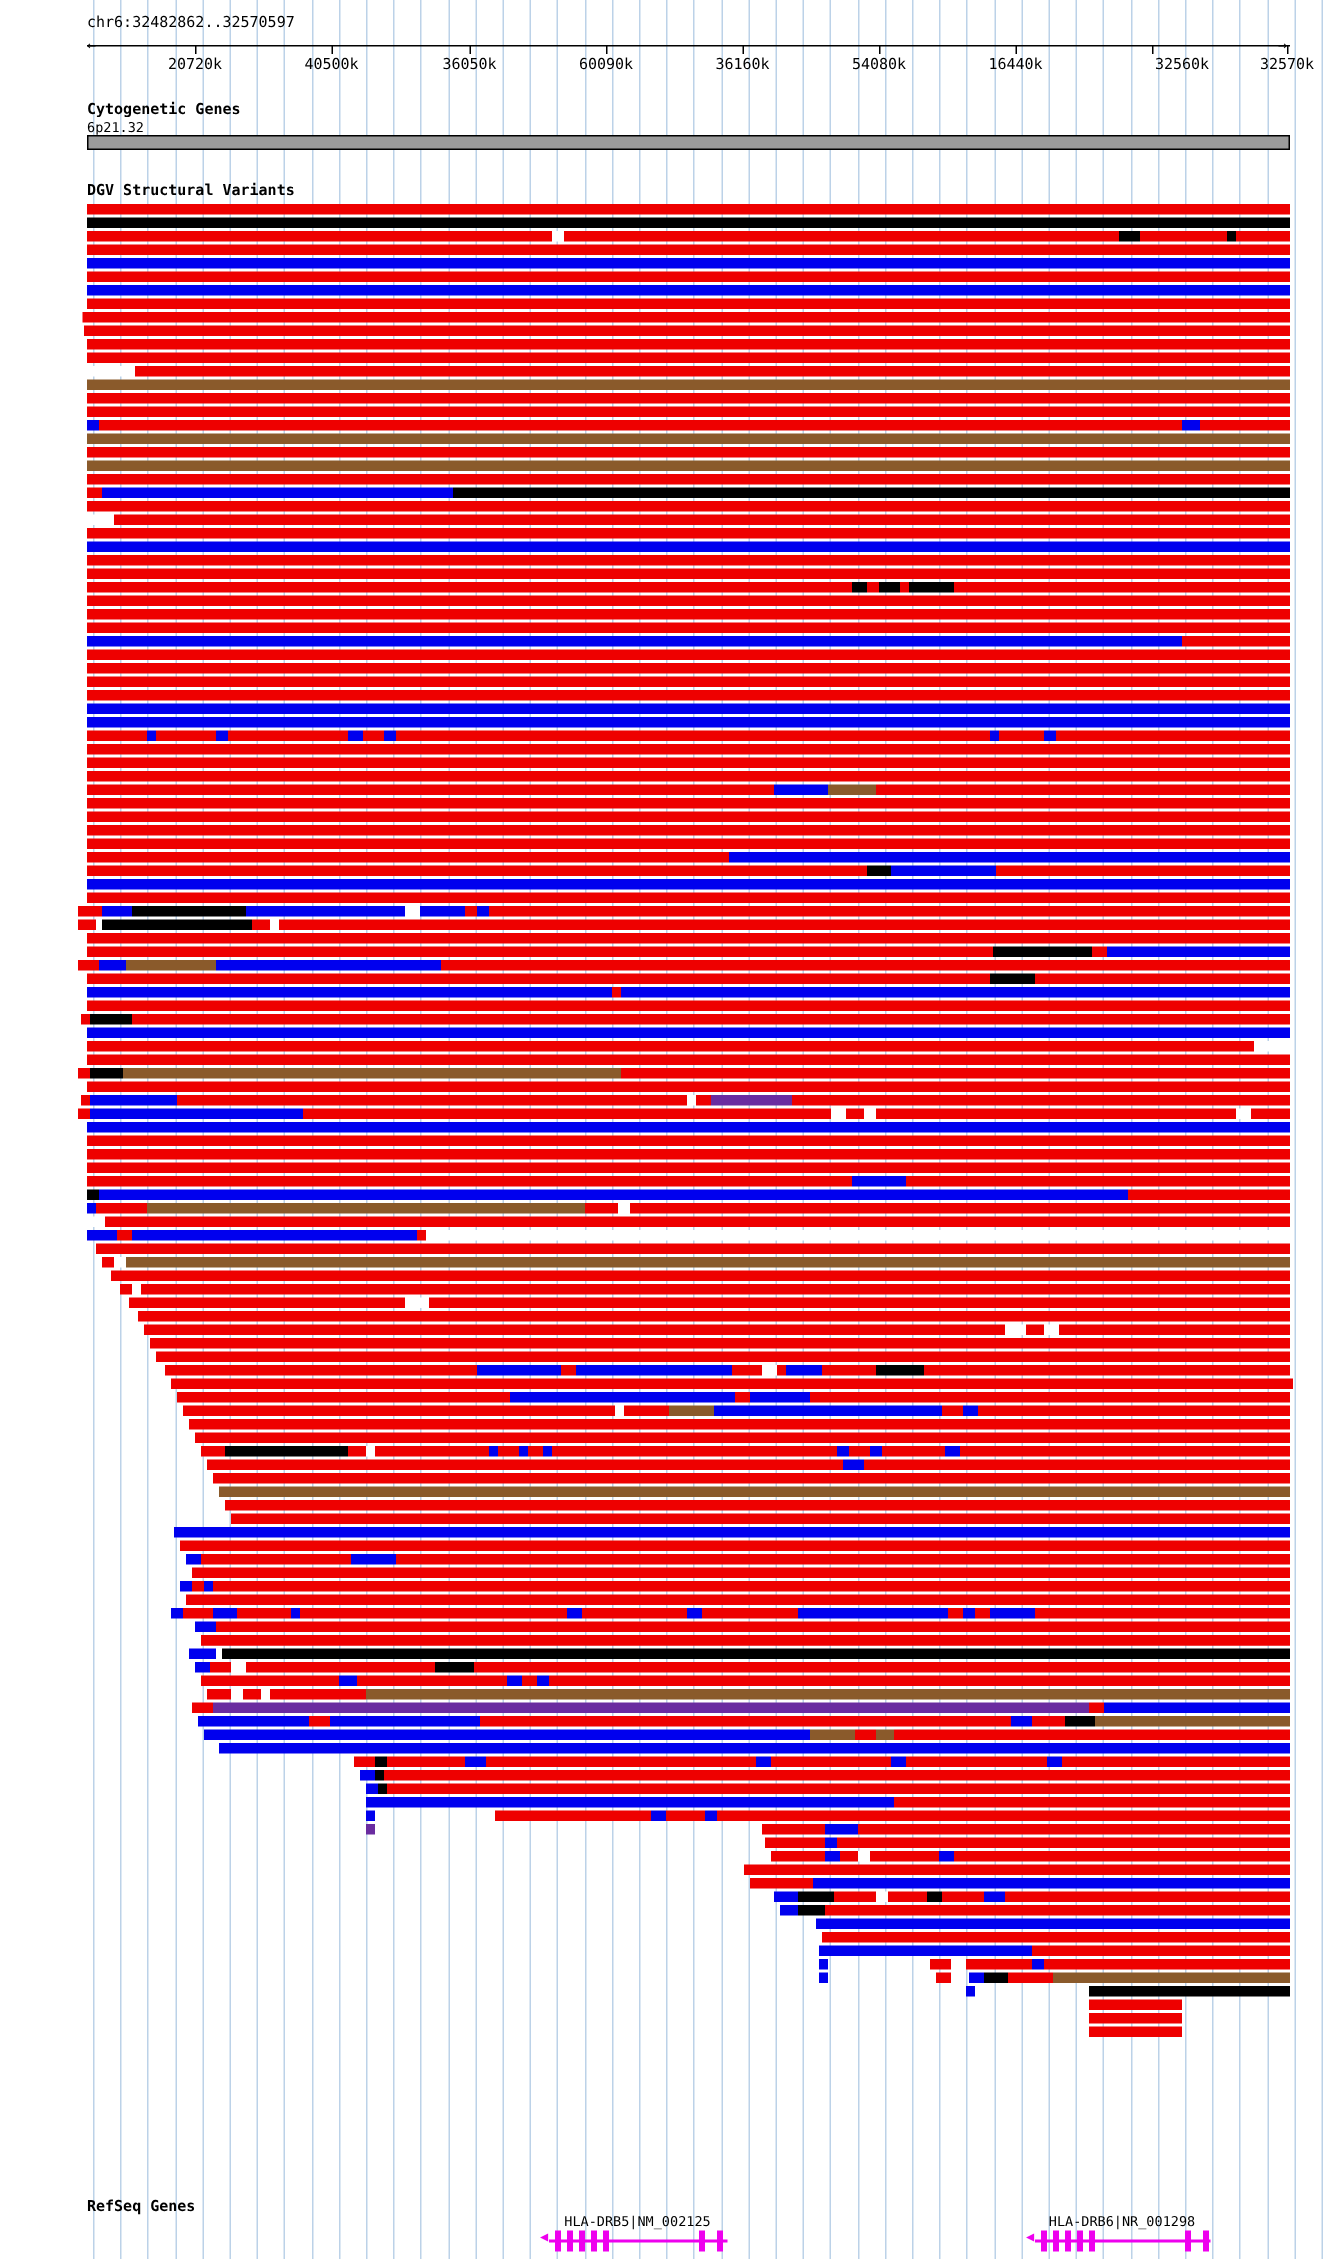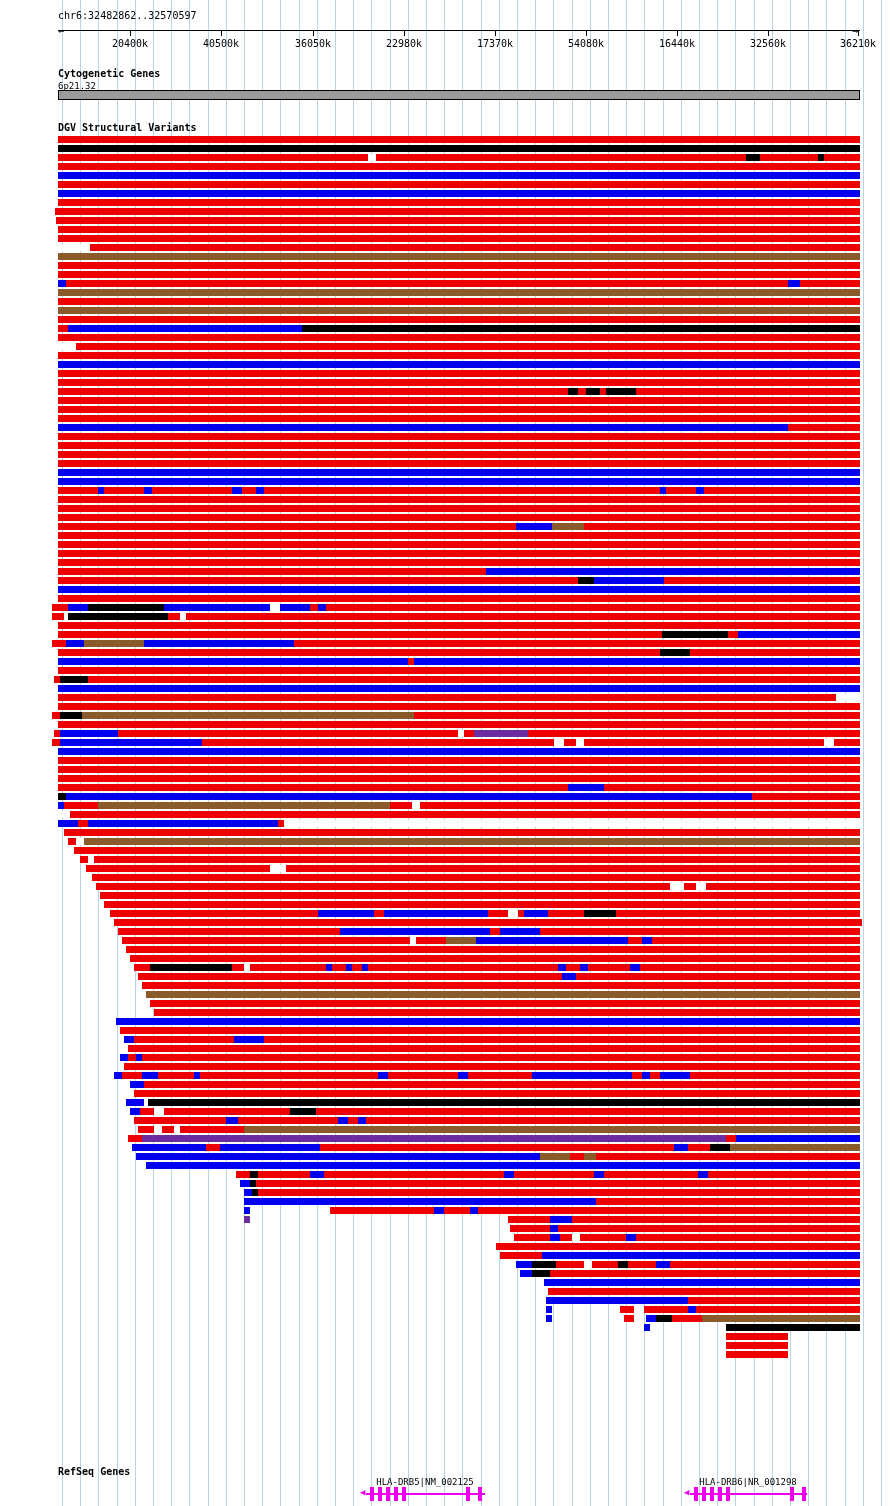--- a/index.html
+++ b/index.html
@@ -91,37 +91,37 @@
       <div class="gl" style="left: 863px;"></div>
       <div class="gl" style="left: 881px;"></div>
     </div>
 
   <div class="loc">chr6:32482862..32570597</div>
   <div class="axis"></div>
   <div class="arrowL" style="left:58px;">←</div>
   <div class="arrowR" style="left:852px;">→</div>
   <div id="ticks">
       <div class="tick" style="left: 130px;"></div>
-      <div class="ticklab" style="left: 130px;">20400k</div>
+      <div class="ticklab" style="left: 130px;">20720k</div>
       <div class="tick" style="left: 221px;"></div>
       <div class="ticklab" style="left: 221px;">40500k</div>
       <div class="tick" style="left: 313px;"></div>
       <div class="ticklab" style="left: 313px;">36050k</div>
       <div class="tick" style="left: 404px;"></div>
-      <div class="ticklab" style="left: 404px;">22980k</div>
+      <div class="ticklab" style="left: 404px;">60090k</div>
       <div class="tick" style="left: 495px;"></div>
-      <div class="ticklab" style="left: 495px;">17370k</div>
+      <div class="ticklab" style="left: 495px;">36160k</div>
       <div class="tick" style="left: 586px;"></div>
       <div class="ticklab" style="left: 586px;">54080k</div>
       <div class="tick" style="left: 677px;"></div>
       <div class="ticklab" style="left: 677px;">16440k</div>
       <div class="tick" style="left: 768px;"></div>
-      <div class="ticklab" style="left: 768px;">32560k</div>
+      <div class="ticklab" style="left: 788px;">32560k</div>
       <div class="tick" style="left: 858px;"></div>
-      <div class="ticklab" style="left: 858px;">36210k</div>
+      <div class="ticklab" style="left: 858px;">32570k</div>
     </div>
 
   <div class="sectlabel" style="left:58px;top:68px;">Cytogenetic Genes</div>
   <div class="cytolab" style="left:58px;top:81px;">6p21.32</div>
   <div class="cytoband" style="top:90px;"></div>
 
   <div class="sectlabel" style="left:58px;top:122px;">DGV Structural Variants</div>
 
   <div id="variants">
       <div>

